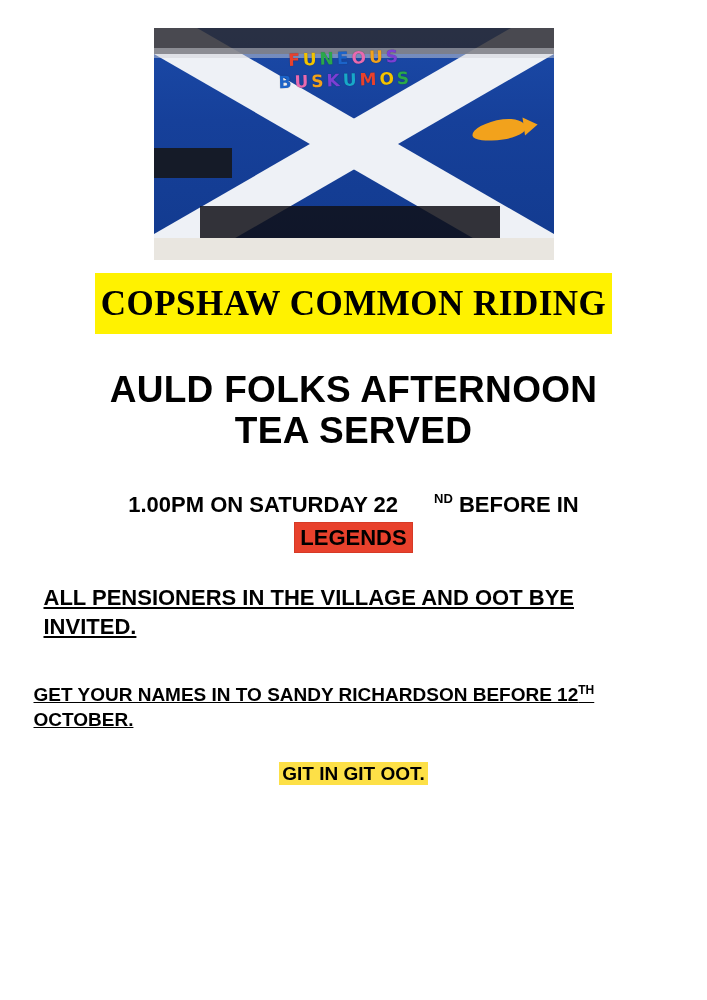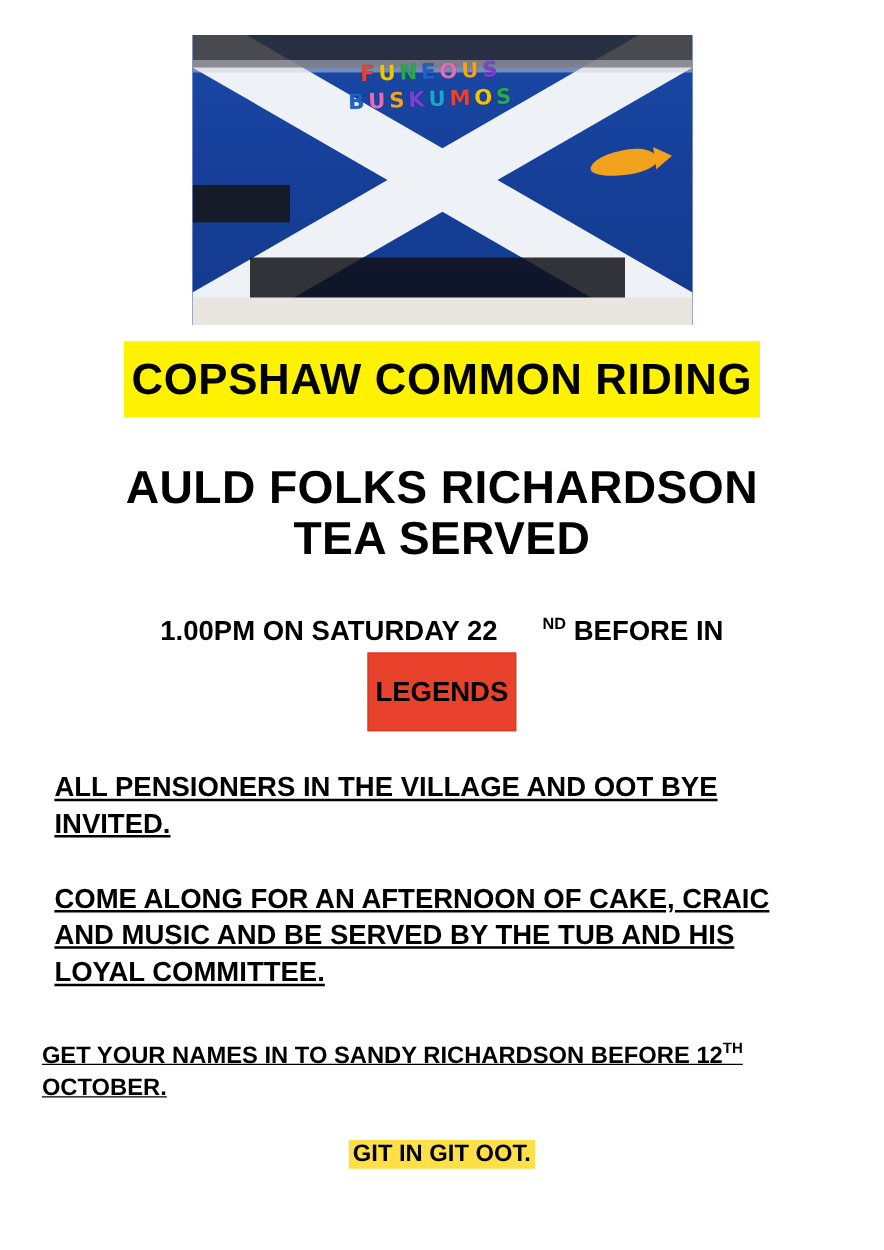--- a/index.html
+++ b/index.html
@@ -138,20 +138,21 @@
     text-align: center;
   }
   .title-band .hl {
     background: #fff200;
     display: inline;
     font-size: 35px;
     font-weight: bold;
     letter-spacing: .5px;
     line-height: 1.28;
     padding: 11px 6px;
+    font-family: Liberation Serif, serif;
   }
 
   .headline {
     margin: 42px auto 0 auto;
     width: 640px;
     text-align: center;
     font-size: 37px;
     font-weight: bold;
     line-height: 1.12;
     letter-spacing: .3px;
@@ -167,21 +168,21 @@
   }
   .when sup {
     font-size: 13px;
     vertical-align: super;
     line-height: 0;
     margin-left: 36px;
   }
   .venue {
     background: #e8412c;
     color: #000000;
-    padding: 16px 5px;
+    padding: 0 5px;
     display: inline-block;
     margin-top: 3px;
     border: 1px solid #d63a26;
   }
 
   .para {
     margin: 30px auto 0 auto;
     width: 620px;
     font-size: 22px;
     font-weight: bold;
@@ -230,32 +231,31 @@
       </div>
       <div class="fish"></div>
     </div>
   </div>
 
   <div class="title-band">
     <span class="hl">COPSHAW COMMON RIDING</span>
   </div>
 
   <div class="headline">
-    <div>AULD FOLKS RICHARDSON</div>
+    <div>AULD FOLKS AFTERNOON</div>
     <div>TEA SERVED</div>
   </div>
 
   <div class="when">
     <span>1.00PM ON SATURDAY 22</span><sup>ND</sup><span> BEFORE IN</span>
     <br>
     <span class="venue">LEGENDS</span>
   </div>
 
   <div class="para">ALL PENSIONERS IN THE VILLAGE AND OOT BYE INVITED.</div>
-  <div class="para">COME ALONG FOR AN AFTERNOON OF CAKE, CRAIC AND MUSIC AND BE SERVED BY THE TUB AND HIS LOYAL COMMITTEE.</div>
 
   <div class="para small">
     <span>GET YOUR NAMES IN TO SANDY RICHARDSON BEFORE 12</span><sup>TH</sup><span> OCTOBER.</span>
   </div>
 
   <div class="closing">
     <span class="hl">GIT IN GIT OOT.</span>
   </div>
 
 </div>

